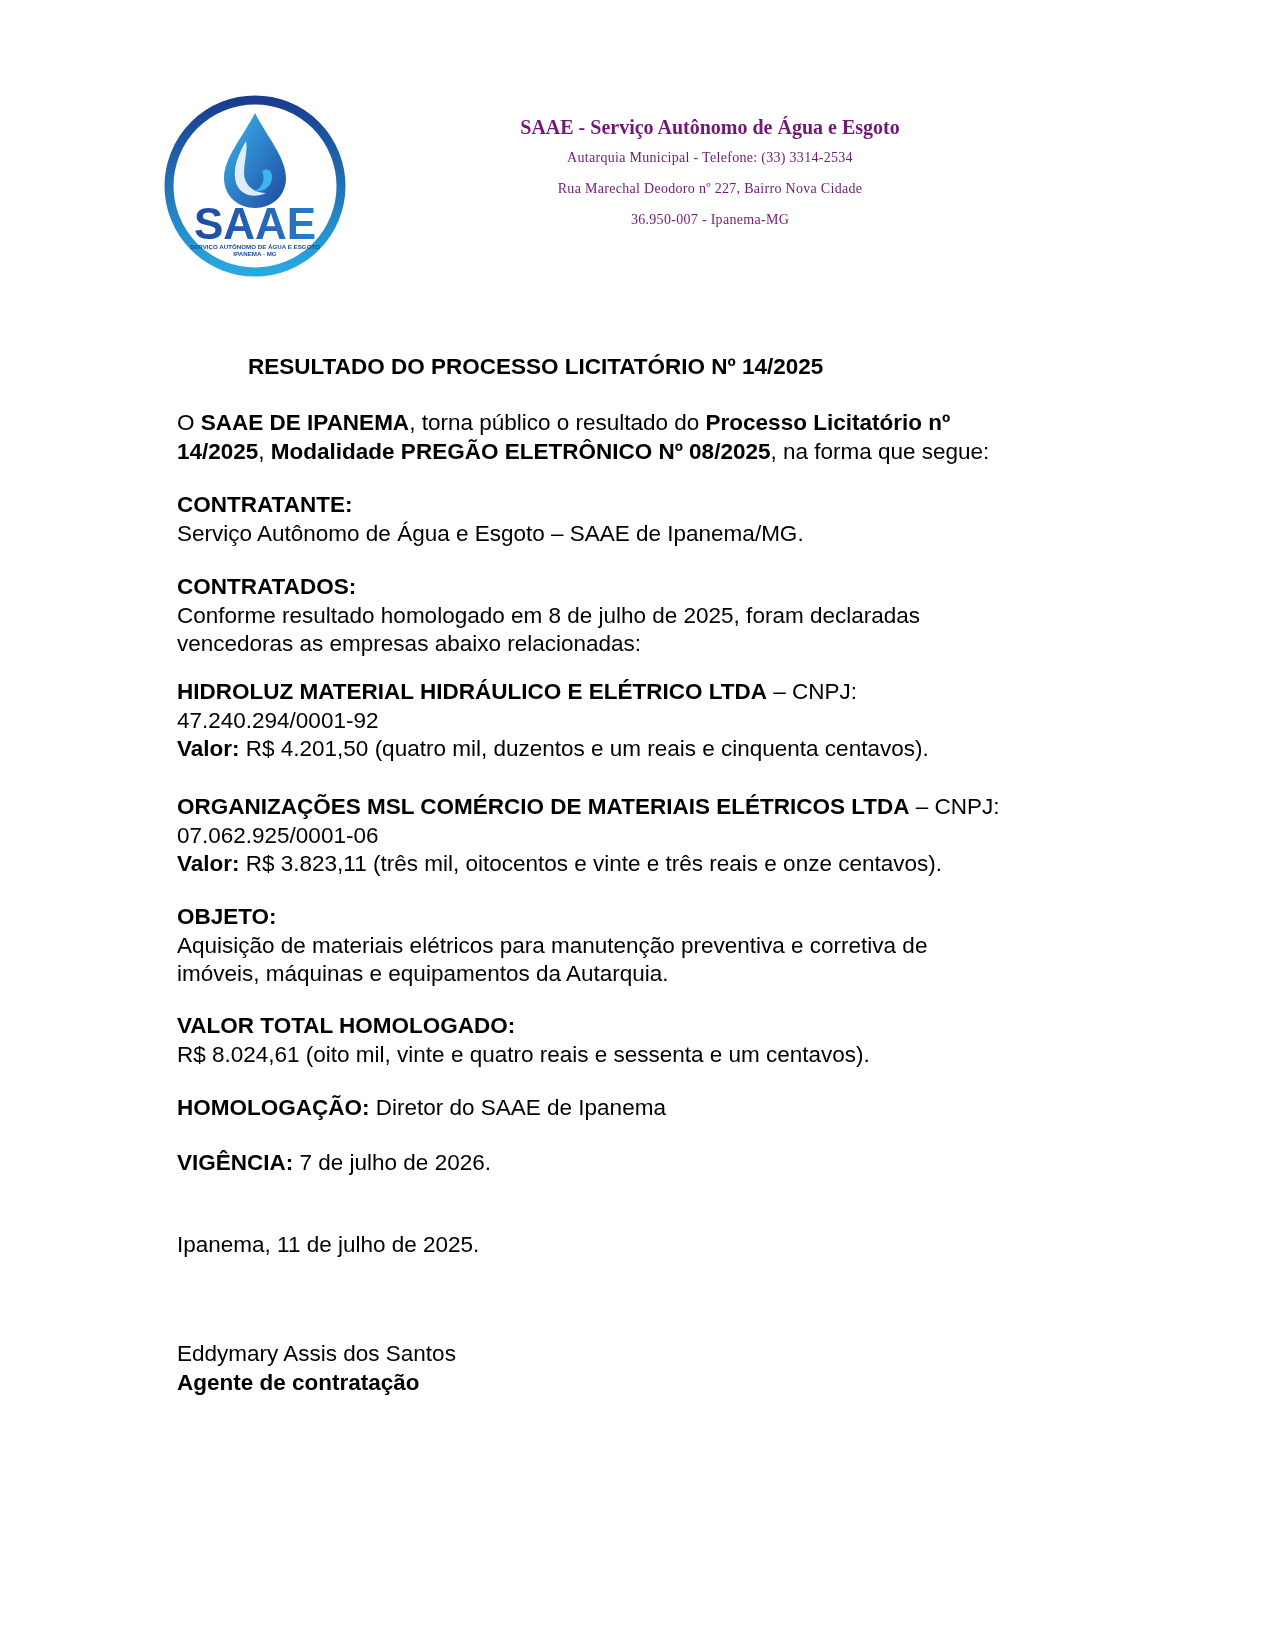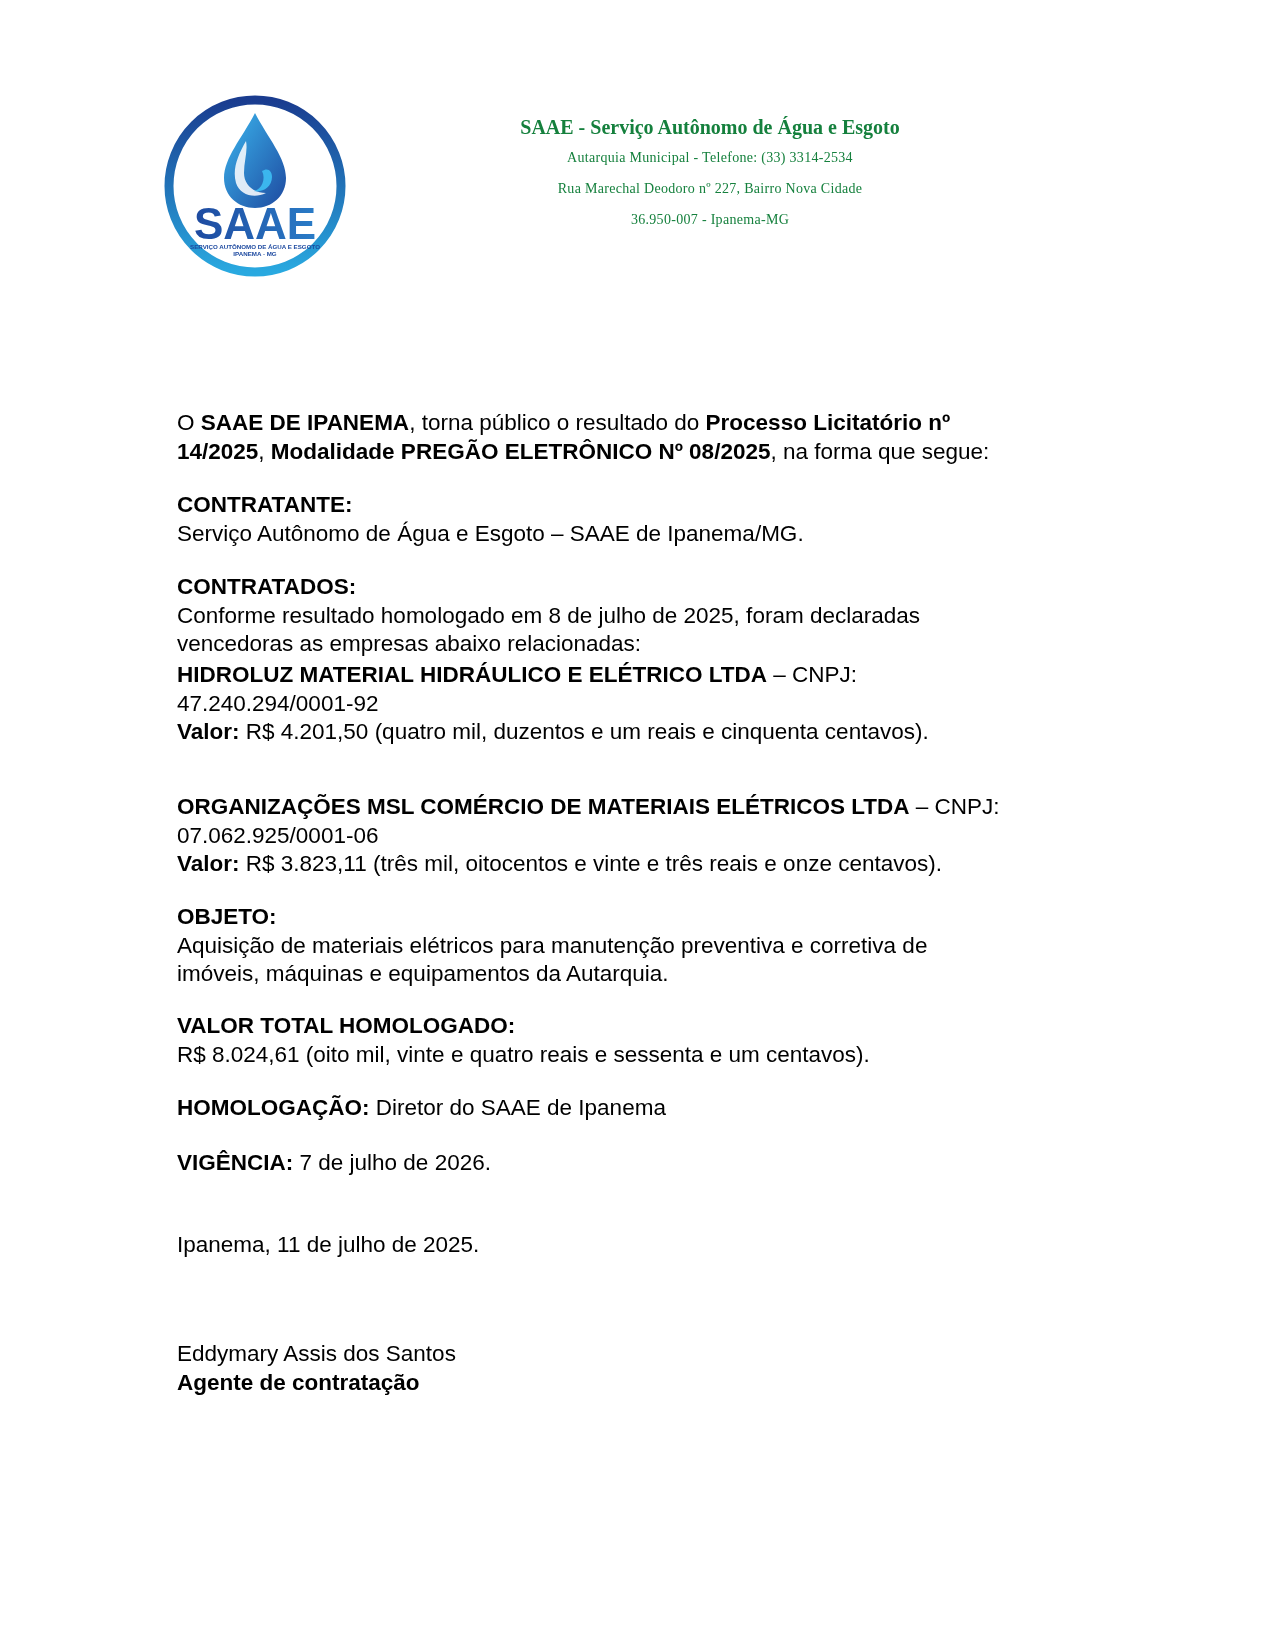--- a/index.html
+++ b/index.html
@@ -2,21 +2,21 @@
 <html><head>
 <meta charset="utf-8">
 <style>
   html, body { margin: 0; padding: 0; background: #ffffff; }
   body { width: 1275px; height: 1650px; position: relative; overflow: hidden; color: #000; }
   .page { position: absolute; left: 0; top: 0; width: 1275px; height: 1650px; }
 
   
   .logo { position: absolute; left: 162px; top: 93px; width: 186px; height: 186px; }
   .header-text { position: absolute; left: 400px; top: 112px; width: 620px; text-align: center;
-    font-family: "Liberation Serif", "DejaVu Serif", serif; color: #15803d; }
+    font-family: "Liberation Serif", "DejaVu Serif", serif; color: #701a75; }
   .header-text .l1 { font-size: 20px; font-weight: bold; line-height: 30px; }
   .header-text .l2 { font-size: 23px; font-weight: bold; line-height: 32px; }
   .header-text .l3 { font-size: 14px; line-height: 31px; letter-spacing: 0.3px; }
   .title { position: absolute; left: 260px; top: 370px; font-family: "Liberation Sans", sans-serif;
     font-size: 22.5px; font-weight: bold; }
   .para { position: absolute; left: 177px; font-family: "Liberation Sans", "DejaVu Sans", sans-serif;
     font-size: 22.5px; line-height: 28.5px; width: 920px; }
   b { font-weight: bold; }
 </style>
 </head>
@@ -50,38 +50,39 @@
     <text x="93" y="163" text-anchor="middle" font-family="Liberation Sans, sans-serif" font-weight="bold" font-size="6.2" fill="#1e4aa0">IPANEMA - MG</text>
   </svg>
 
   <div class="header-text">
     <div class="l1">SAAE - Serviço Autônomo de Água e Esgoto</div>
     <div class="l3">Autarquia Municipal - Telefone: (33) 3314-2534</div>
     <div class="l3">Rua Marechal Deodoro nº 227, Bairro Nova Cidade</div>
     <div class="l3">36.950-007 - Ipanema-MG</div>
   </div>
 
+  <div class="title" style="left:248px; top:354px;">RESULTADO DO PROCESSO LICITATÓRIO Nº 14/2025</div>
 
   <div class="para" style="top:409px;">
     <span>O </span><b>SAAE DE IPANEMA</b><span>, torna público o resultado do </span><b>Processo Licitatório nº</b><br>
     <b>14/2025</b><span>, </span><b>Modalidade PREGÃO ELETRÔNICO Nº 08/2025</b><span>, na forma que segue:</span>
   </div>
 
   <div class="para" style="top:491px;">
     <b>CONTRATANTE:</b><br>
     <span>Serviço Autônomo de Água e Esgoto – SAAE de Ipanema/MG.</span>
   </div>
 
   <div class="para" style="top:573px;">
     <b>CONTRATADOS:</b><br>
     <span>Conforme resultado homologado em 8 de julho de 2025, foram declaradas</span><br>
     <span>vencedoras as empresas abaixo relacionadas:</span>
   </div>
 
-  <div class="para" style="top:661px;">
+  <div class="para" style="top:678px;">
     <b>HIDROLUZ MATERIAL HIDRÁULICO E ELÉTRICO LTDA</b><span> – CNPJ:</span><br>
     <span>47.240.294/0001-92</span><br>
     <b>Valor:</b><span> R$ 4.201,50 (quatro mil, duzentos e um reais e cinquenta centavos).</span>
   </div>
 
   <div class="para" style="top:793px;">
     <b>ORGANIZAÇÕES MSL COMÉRCIO DE MATERIAIS ELÉTRICOS LTDA</b><span> – CNPJ:</span><br>
     <span>07.062.925/0001-06</span><br>
     <b>Valor:</b><span> R$ 3.823,11 (três mil, oitocentos e vinte e três reais e onze centavos).</span>
   </div>

